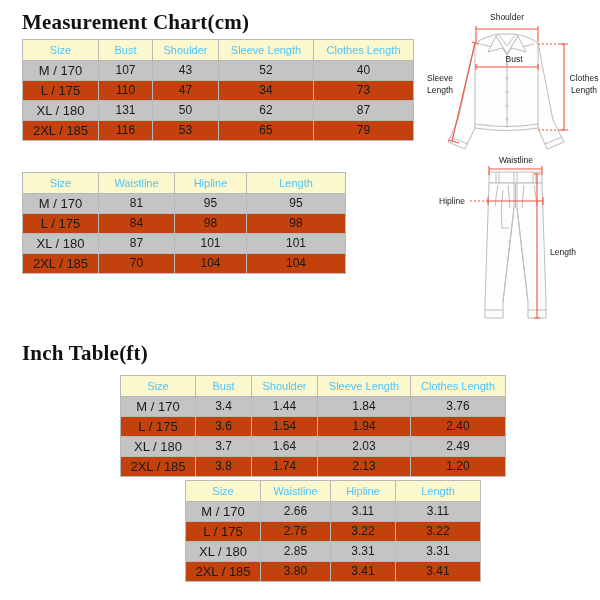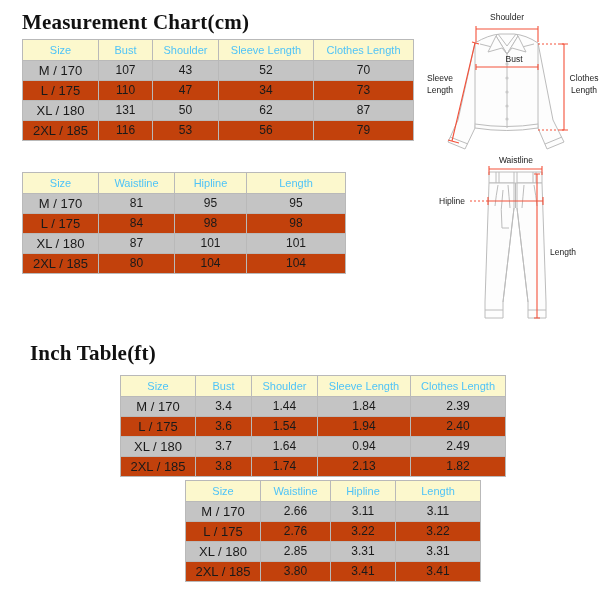--- a/index.html
+++ b/index.html
@@ -24,21 +24,21 @@
   .title {
     position: absolute;
     font-family: "Liberation Serif", serif;
     font-weight: bold;
     font-size: 21px;
     color: #111111;
     letter-spacing: 0.2px;
     white-space: nowrap;
   }
   #title-cm { left: 22px; top: 10px; }
-  #title-ft { left: 30px; top: 341px; }
+  #title-ft { left: 22px; top: 341px; }
 
   
   .size-table {
     position: absolute;
     border-collapse: collapse;
     table-layout: fixed;
     background: #ffffff;
   }
   .size-table th,
   .size-table td {
@@ -133,41 +133,41 @@
         <th>Sleeve Length</th>
         <th>Clothes Length</th>
       </tr>
     </thead>
     <tbody>
       <tr class="shade">
         <td class="size-cell">M / 170</td>
         <td>107</td>
         <td>43</td>
         <td>52</td>
-        <td>70</td>
+        <td>40</td>
       </tr>
       <tr class="plain">
         <td class="size-cell">L / 175</td>
         <td>110</td>
         <td>47</td>
         <td>34</td>
         <td>73</td>
       </tr>
       <tr class="shade">
         <td class="size-cell">XL / 180</td>
         <td>131</td>
         <td>50</td>
         <td>62</td>
         <td>87</td>
       </tr>
       <tr class="plain">
         <td class="size-cell">2XL / 185</td>
         <td>116</td>
         <td>53</td>
-        <td>56</td>
+        <td>65</td>
         <td>79</td>
       </tr>
     </tbody>
   </table>
 
   <table class="size-table" id="table-cm-bottom">
     <colgroup>
       <col style="width:76px">
         <col style="width:76px">
       <col style="width:72px">
@@ -195,21 +195,21 @@
         <td>98</td>
       </tr>
       <tr class="shade">
         <td class="size-cell">XL / 180</td>
         <td>87</td>
         <td>101</td>
         <td>101</td>
       </tr>
       <tr class="plain">
         <td class="size-cell">2XL / 185</td>
-        <td>80</td>
+        <td>70</td>
         <td>104</td>
         <td>104</td>
       </tr>
     </tbody>
   </table>
 
   <table class="size-table" id="table-ft-top">
     <colgroup>
       <col style="width:75px">
         <col style="width:56px">
@@ -225,42 +225,42 @@
         <th>Sleeve Length</th>
         <th>Clothes Length</th>
       </tr>
     </thead>
     <tbody>
       <tr class="shade">
         <td class="size-cell">M / 170</td>
         <td>3.4</td>
         <td>1.44</td>
         <td>1.84</td>
-        <td>2.39</td>
+        <td>3.76</td>
       </tr>
       <tr class="plain">
         <td class="size-cell">L / 175</td>
         <td>3.6</td>
         <td>1.54</td>
         <td>1.94</td>
         <td>2.40</td>
       </tr>
       <tr class="shade">
         <td class="size-cell">XL / 180</td>
         <td>3.7</td>
         <td>1.64</td>
-        <td>0.94</td>
+        <td>2.03</td>
         <td>2.49</td>
       </tr>
       <tr class="plain">
         <td class="size-cell">2XL / 185</td>
         <td>3.8</td>
         <td>1.74</td>
         <td>2.13</td>
-        <td>1.82</td>
+        <td>1.20</td>
       </tr>
     </tbody>
   </table>
 
   <table class="size-table" id="table-ft-bottom">
     <colgroup>
       <col style="width:75px">
         <col style="width:70px">
       <col style="width:65px">
         <col style="width:85px">

